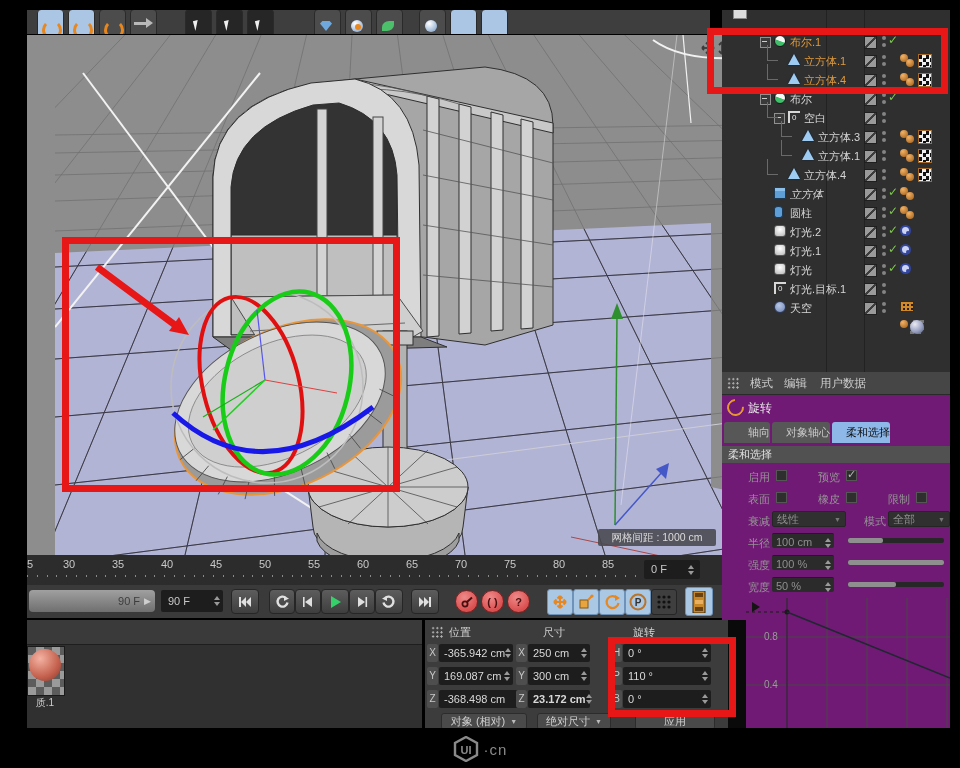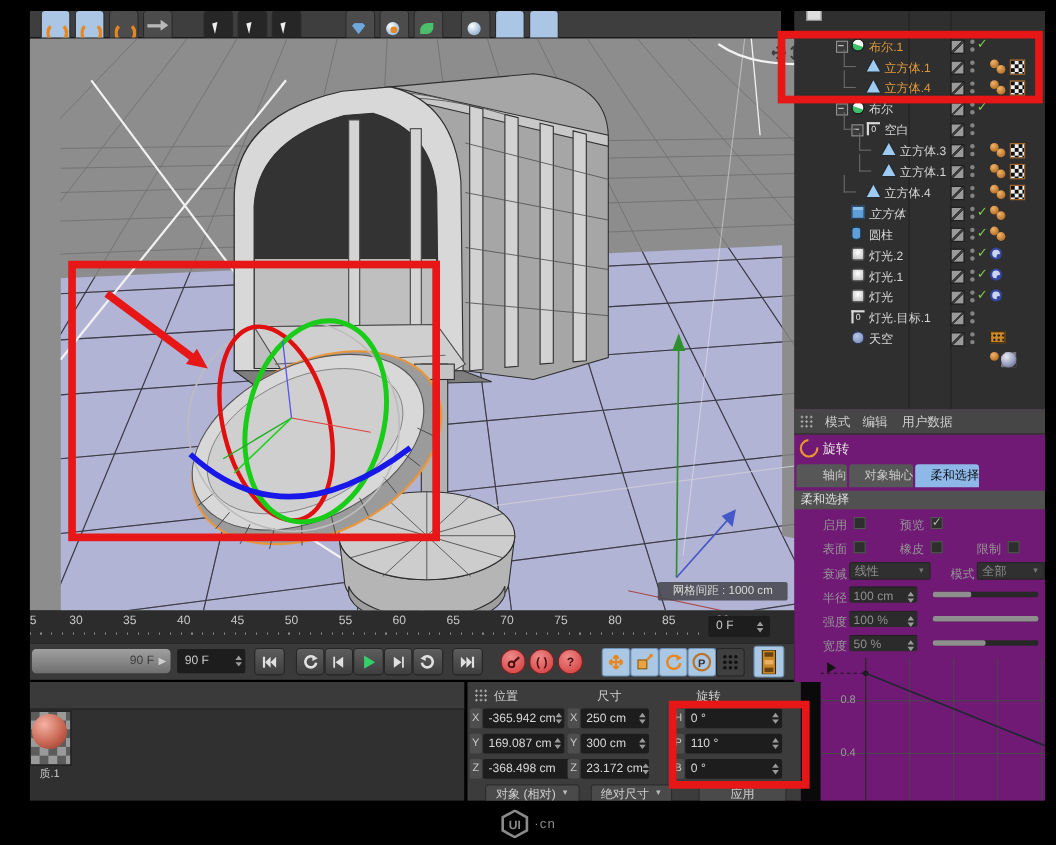--- a/index.html
+++ b/index.html
@@ -105,21 +105,21 @@
   .co-axis{position:absolute;top:0;width:11px;height:18px;background:#4e4e4e;border-radius:2px;color:#c8c8c8;text-align:center;line-height:18px;font-size:10px;}
   .co-field{position:absolute;top:0;height:18px;background:#1d1d1d;border-radius:2px;display:flex;align-items:center;padding-left:5px;box-sizing:border-box;}
   .co-field .co-val{color:#d8d8d8;white-space:nowrap;}
   .co-dd{position:absolute;height:17px;background:#4a4a4a;border:1px solid #2c2c2c;border-radius:3px;color:#cfcfcf;display:flex;align-items:center;justify-content:center;gap:5px;box-sizing:border-box;}
   .co-dd .ar{font-size:7px;color:#bbb;}
   #gap-strip{left:728px;top:620px;width:18px;height:108px;background:#0a0a0a;}
   
   .frame{background:#000;z-index:5;}
   .red{border:7px solid #e81717;z-index:10;box-sizing:border-box;}
   #watermark{left:0;top:736px;width:960px;display:flex;align-items:center;justify-content:center;gap:5px;z-index:6;color:#8a8a8a;}
-  #watermark .cn{font-size:12px;letter-spacing:1px;}
+  #watermark .cn{font-size:15px;letter-spacing:1px;}
 </style>
 </head>
 <body>
 
 <div id="toolbar" class="abs">
   <span class="tb blue">
       <span class="arc"></span>
     </span>
   <span class="tb blue">
       <span class="arc"></span>
@@ -763,21 +763,21 @@
           <span class="stp"></span>
         </span>
       </div>
       <div class="co-row" style="top: 70px;">
         <span class="co-axis" style="left: 2px;">Z</span>
         <span class="co-field" style="left: 14px; width: 88px;">
           <span class="co-val">-368.498 cm</span>
           <span class="stp"></span>
         </span>
         <span class="co-axis" style="left: 91px;">Z</span>
-        <span class="co-field" style="left: 103px; width: 62px;">
+        <span class="co-field" style="left: 103px; width: 62px; font-weight: bold;">
           <span class="co-val">23.172 cm</span>
           <span class="stp"></span>
         </span>
         <span class="co-axis" style="left: 186px;">B</span>
         <span class="co-field" style="left: 198px; width: 88px;">
           <span class="co-val">0 °</span>
           <span class="stp"></span>
         </span>
       </div>
     </div>

